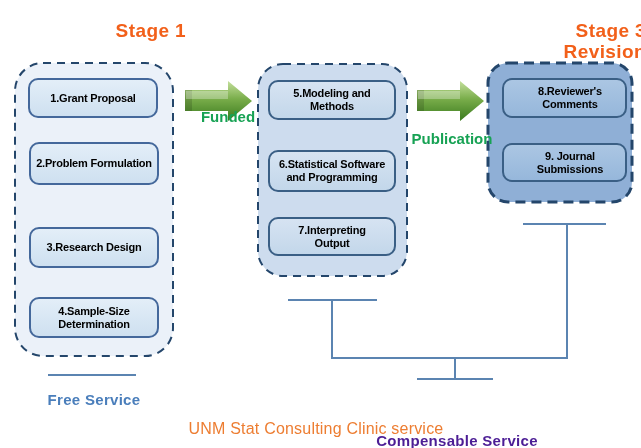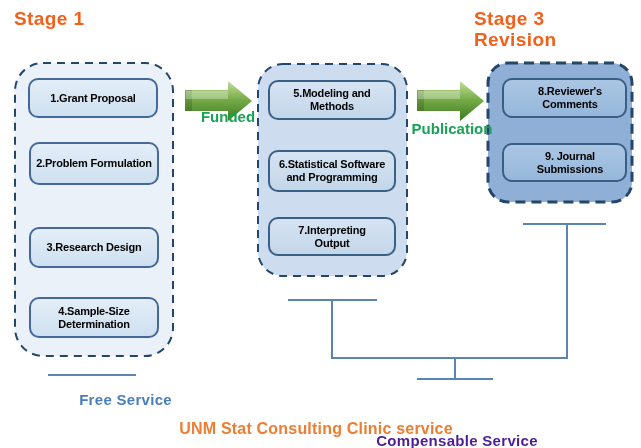--- a/index.html
+++ b/index.html
@@ -2,43 +2,43 @@
 <html><head>
 <meta charset="utf-8">
 <style>
   html,body{margin:0;padding:0;}
   body{
     width:641px;height:448px;position:relative;background:#ffffff;
     font-family:"Liberation Sans",sans-serif;overflow:hidden;
   }
   .layer-svg{position:absolute;left:0;top:0;z-index:0;}
   .stage-title{
-    position:absolute;top:8px;width:172px;text-align:left;z-index:2;
+    position:absolute;top:20px;width:172px;text-align:right;z-index:2;
     font-weight:bold;font-size:19px;line-height:21px;color:#F2601A;letter-spacing:.4px;
   }
   .box{
     position:absolute;z-index:2;box-sizing:border-box;
     display:flex;align-items:center;justify-content:center;text-align:center;
     border-radius:10px;font-weight:bold;font-size:11px;line-height:13px;color:#000;
     white-space:pre;letter-spacing:-0.2px;padding:0 1px;
   }
   .box-s1{background:linear-gradient(180deg,#E3EEF8 0%,#CEE0F0 100%);border:2px solid #44689B;}
   .box-s2{background:linear-gradient(180deg,#D6E3F2 0%,#C3D7EA 100%);border:2px solid #3A5F85;}
   .box-s3{background:linear-gradient(180deg,#ABC6E3 0%,#96B7DB 100%);border:2px solid #3A5F85;padding-left:12px;}
   .arrow-label{
     position:absolute;z-index:2;text-align:center;font-weight:bold;font-size:15px;color:#17A254;
   }
   .service-label{
     position:absolute;z-index:2;text-align:center;font-weight:bold;font-size:15px;letter-spacing:.3px;
   }
-  .free{left:16px;top:391px;width:156px;color:#4A7EBB;text-align:right;}
+  .free{left:16px;top:391px;width:156px;color:#4A7EBB;}
   .compensable{left:357px;top:392px;width:200px;color:#4c1d95;margin-top:40px;}
   .footer-title{
     position:absolute;z-index:2;left:160px;top:420px;width:312px;text-align:center;
-    font-weight:bold;font-size:16px;color:#ED7D31;letter-spacing:.2px;
+    font-weight:normal;font-size:16px;color:#ED7D31;letter-spacing:.2px;
   }
 </style>
 </head>
 <body>
 
 <svg class="layer-svg" width="641" height="448" viewBox="0 0 641 448">
   <defs>
     <linearGradient id="arrowGrad" x1="0" y1="0" x2="0" y2="1">
       <stop offset="0" stop-color="#C4DF9C"></stop>
       <stop offset="0.45" stop-color="#79AD4A"></stop>
@@ -94,18 +94,18 @@
 and Programming</div>
 <div class="box box-s2" style="left:268px;top:217px;width:128px;height:39px;">7.Interpreting
 Output</div>
 
 <div class="box box-s3" style="left:502px;top:78px;width:125px;height:40px;">8.Reviewer's
 Comments</div>
 <div class="box box-s3" style="left:502px;top:143px;width:125px;height:39px;">9. Journal
 Submissions</div>
 
 <div class="arrow-label" style="left:184px;top:108px;width:88px;">Funded</div>
-<div class="arrow-label" style="left:403px;top:120px;width:98px;">Publication</div>
+<div class="arrow-label" style="left:403px;top:130px;width:98px;">Publication</div>
 
 <div class="service-label free">Free Service</div>
 <div class="service-label compensable">Compensable Service</div>
 
 <div class="footer-title">UNM Stat Consulting Clinic service</div>
 
 </body></html>

